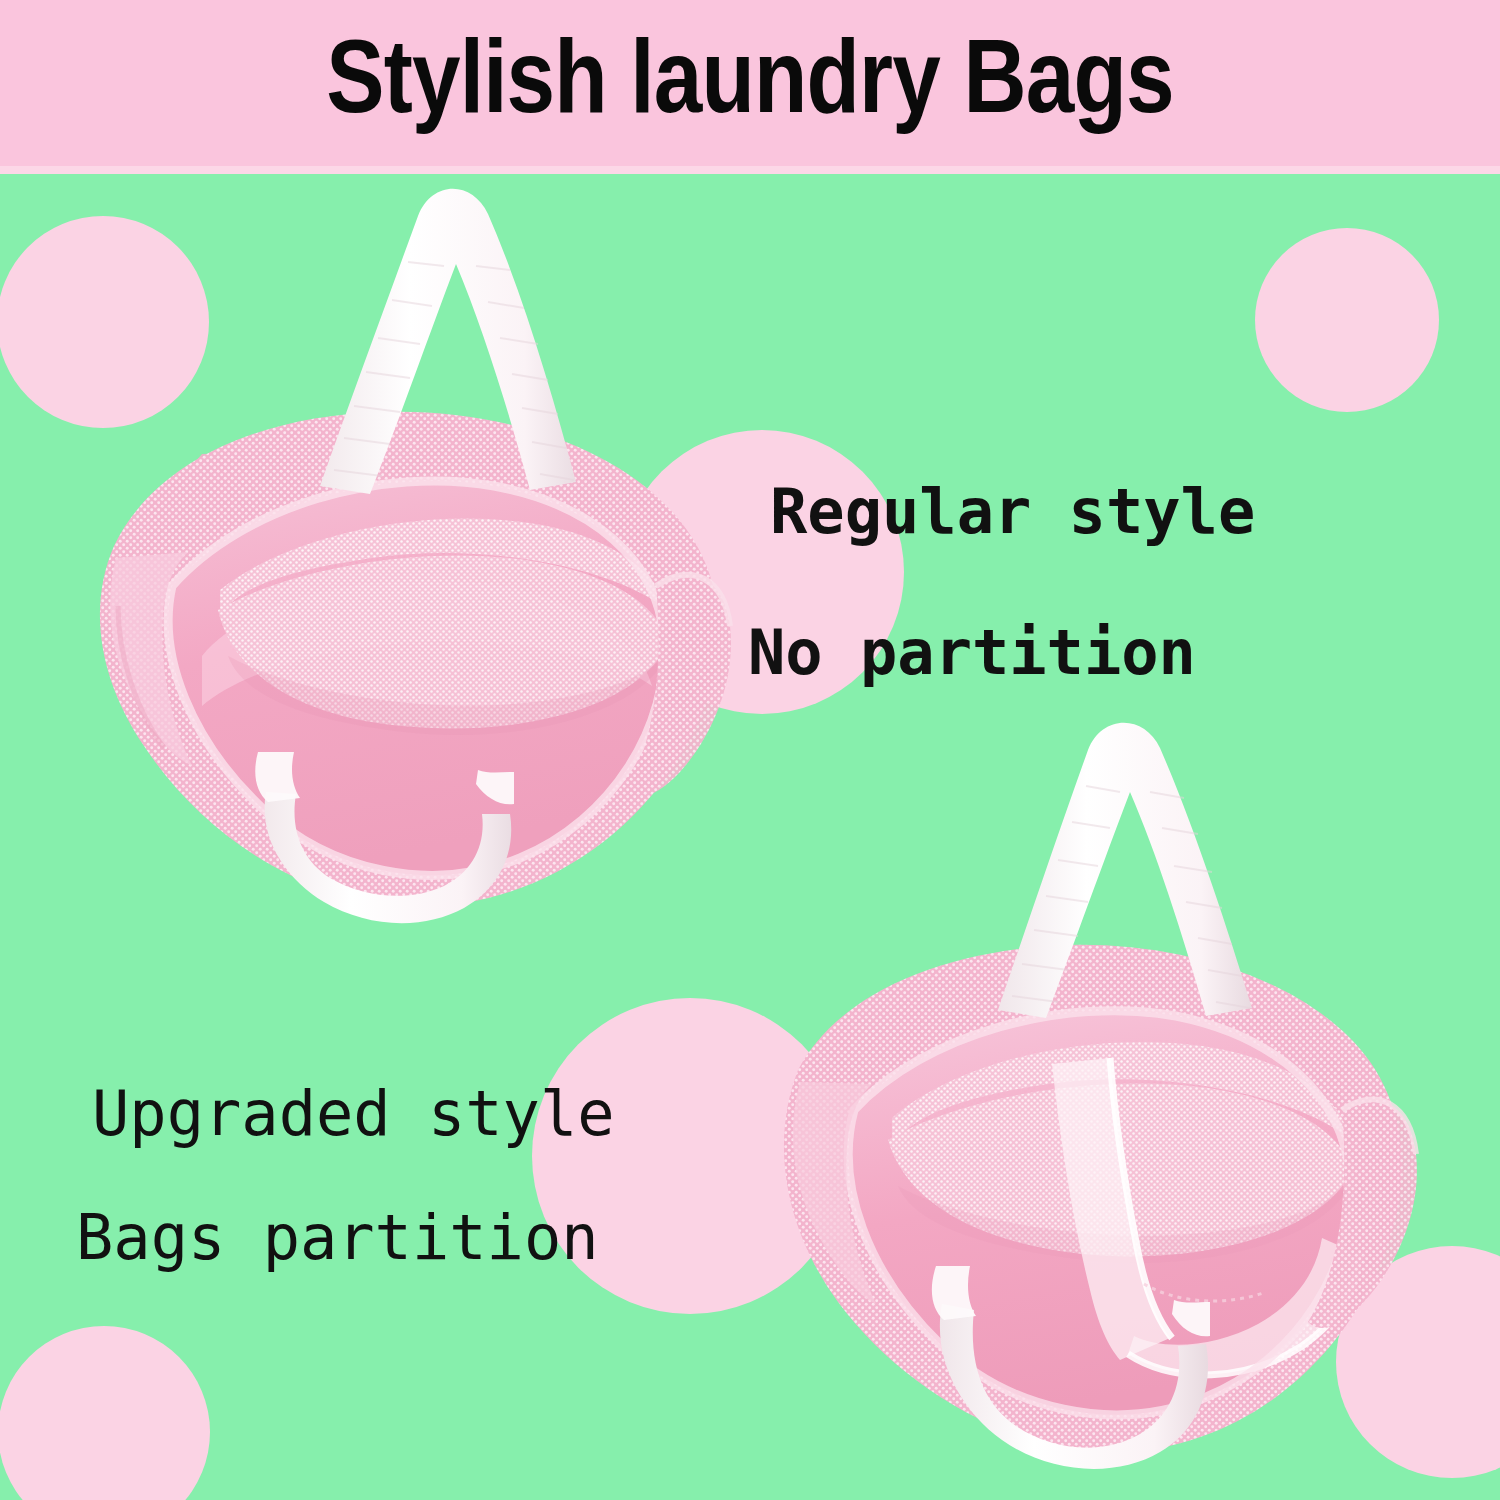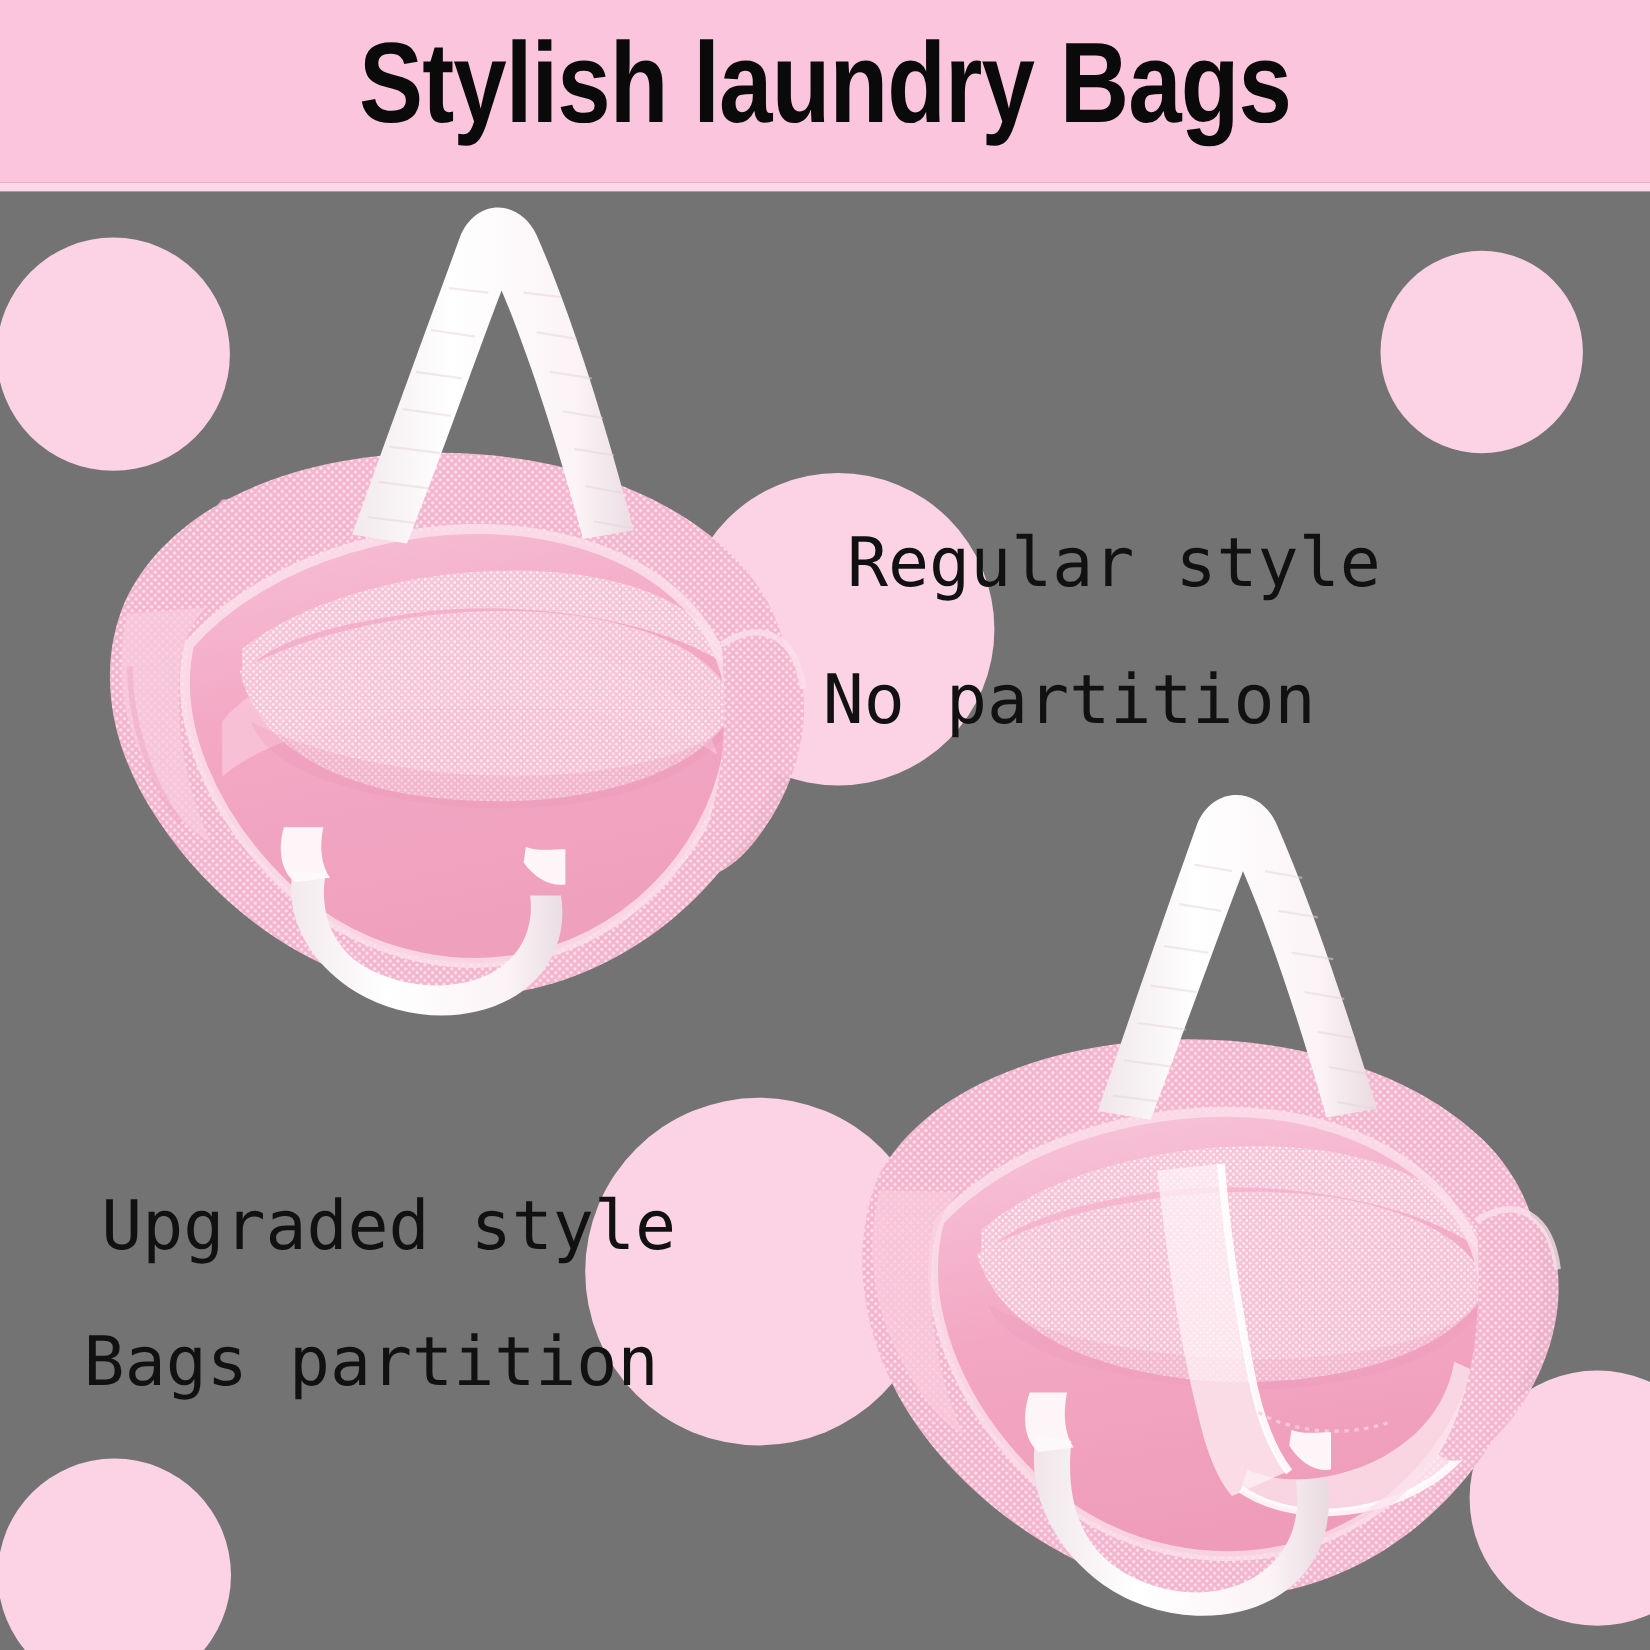--- a/index.html
+++ b/index.html
@@ -4,21 +4,21 @@
 <style>
   html, body {
     margin: 0;
     padding: 0;
     background: #ffffff;
   }
   #page {
     position: relative;
     width: 1500px;
     height: 1500px;
-    background: #737373;
+    background: #86efac;
     overflow: hidden;
     font-family: "DejaVu Sans Mono", "Liberation Mono", monospace;
   }
 
   
   #banner {
     position: absolute;
     left: 0;
     top: 0;
     width: 1500px;
@@ -61,22 +61,22 @@
   .caption {
     position: absolute;
     color: #111111;
     font-family: "DejaVu Sans Mono", "Liberation Mono", monospace;
     font-size: 62px;
     line-height: 80px;
     white-space: nowrap;
     letter-spacing: 0px;
   }
   .caption .line { display: block; }
-  #caption-regular { left: 770px; top: 472px; }
-  #caption-regular .line:last-child { margin-top: 44px; margin-left: -22px; }
+  #caption-regular { left: 770px; top: 472px; font-weight: bold; }
+  #caption-regular .line:last-child { margin-top: 61px; margin-left: -22px; }
   #caption-upgraded { left: 92px; top: 1052px; margin-top: 22px; }
   #caption-upgraded .line:last-child { margin-top: 44px; margin-left: -16px; }
 
   
   .bag {
     position: absolute;
   }
   #bag-top { left: 52px; top: 186px; width: 700px; height: 740px; }
   #bag-bottom { left: 742px; top: 718px; width: 690px; height: 760px; }
 

